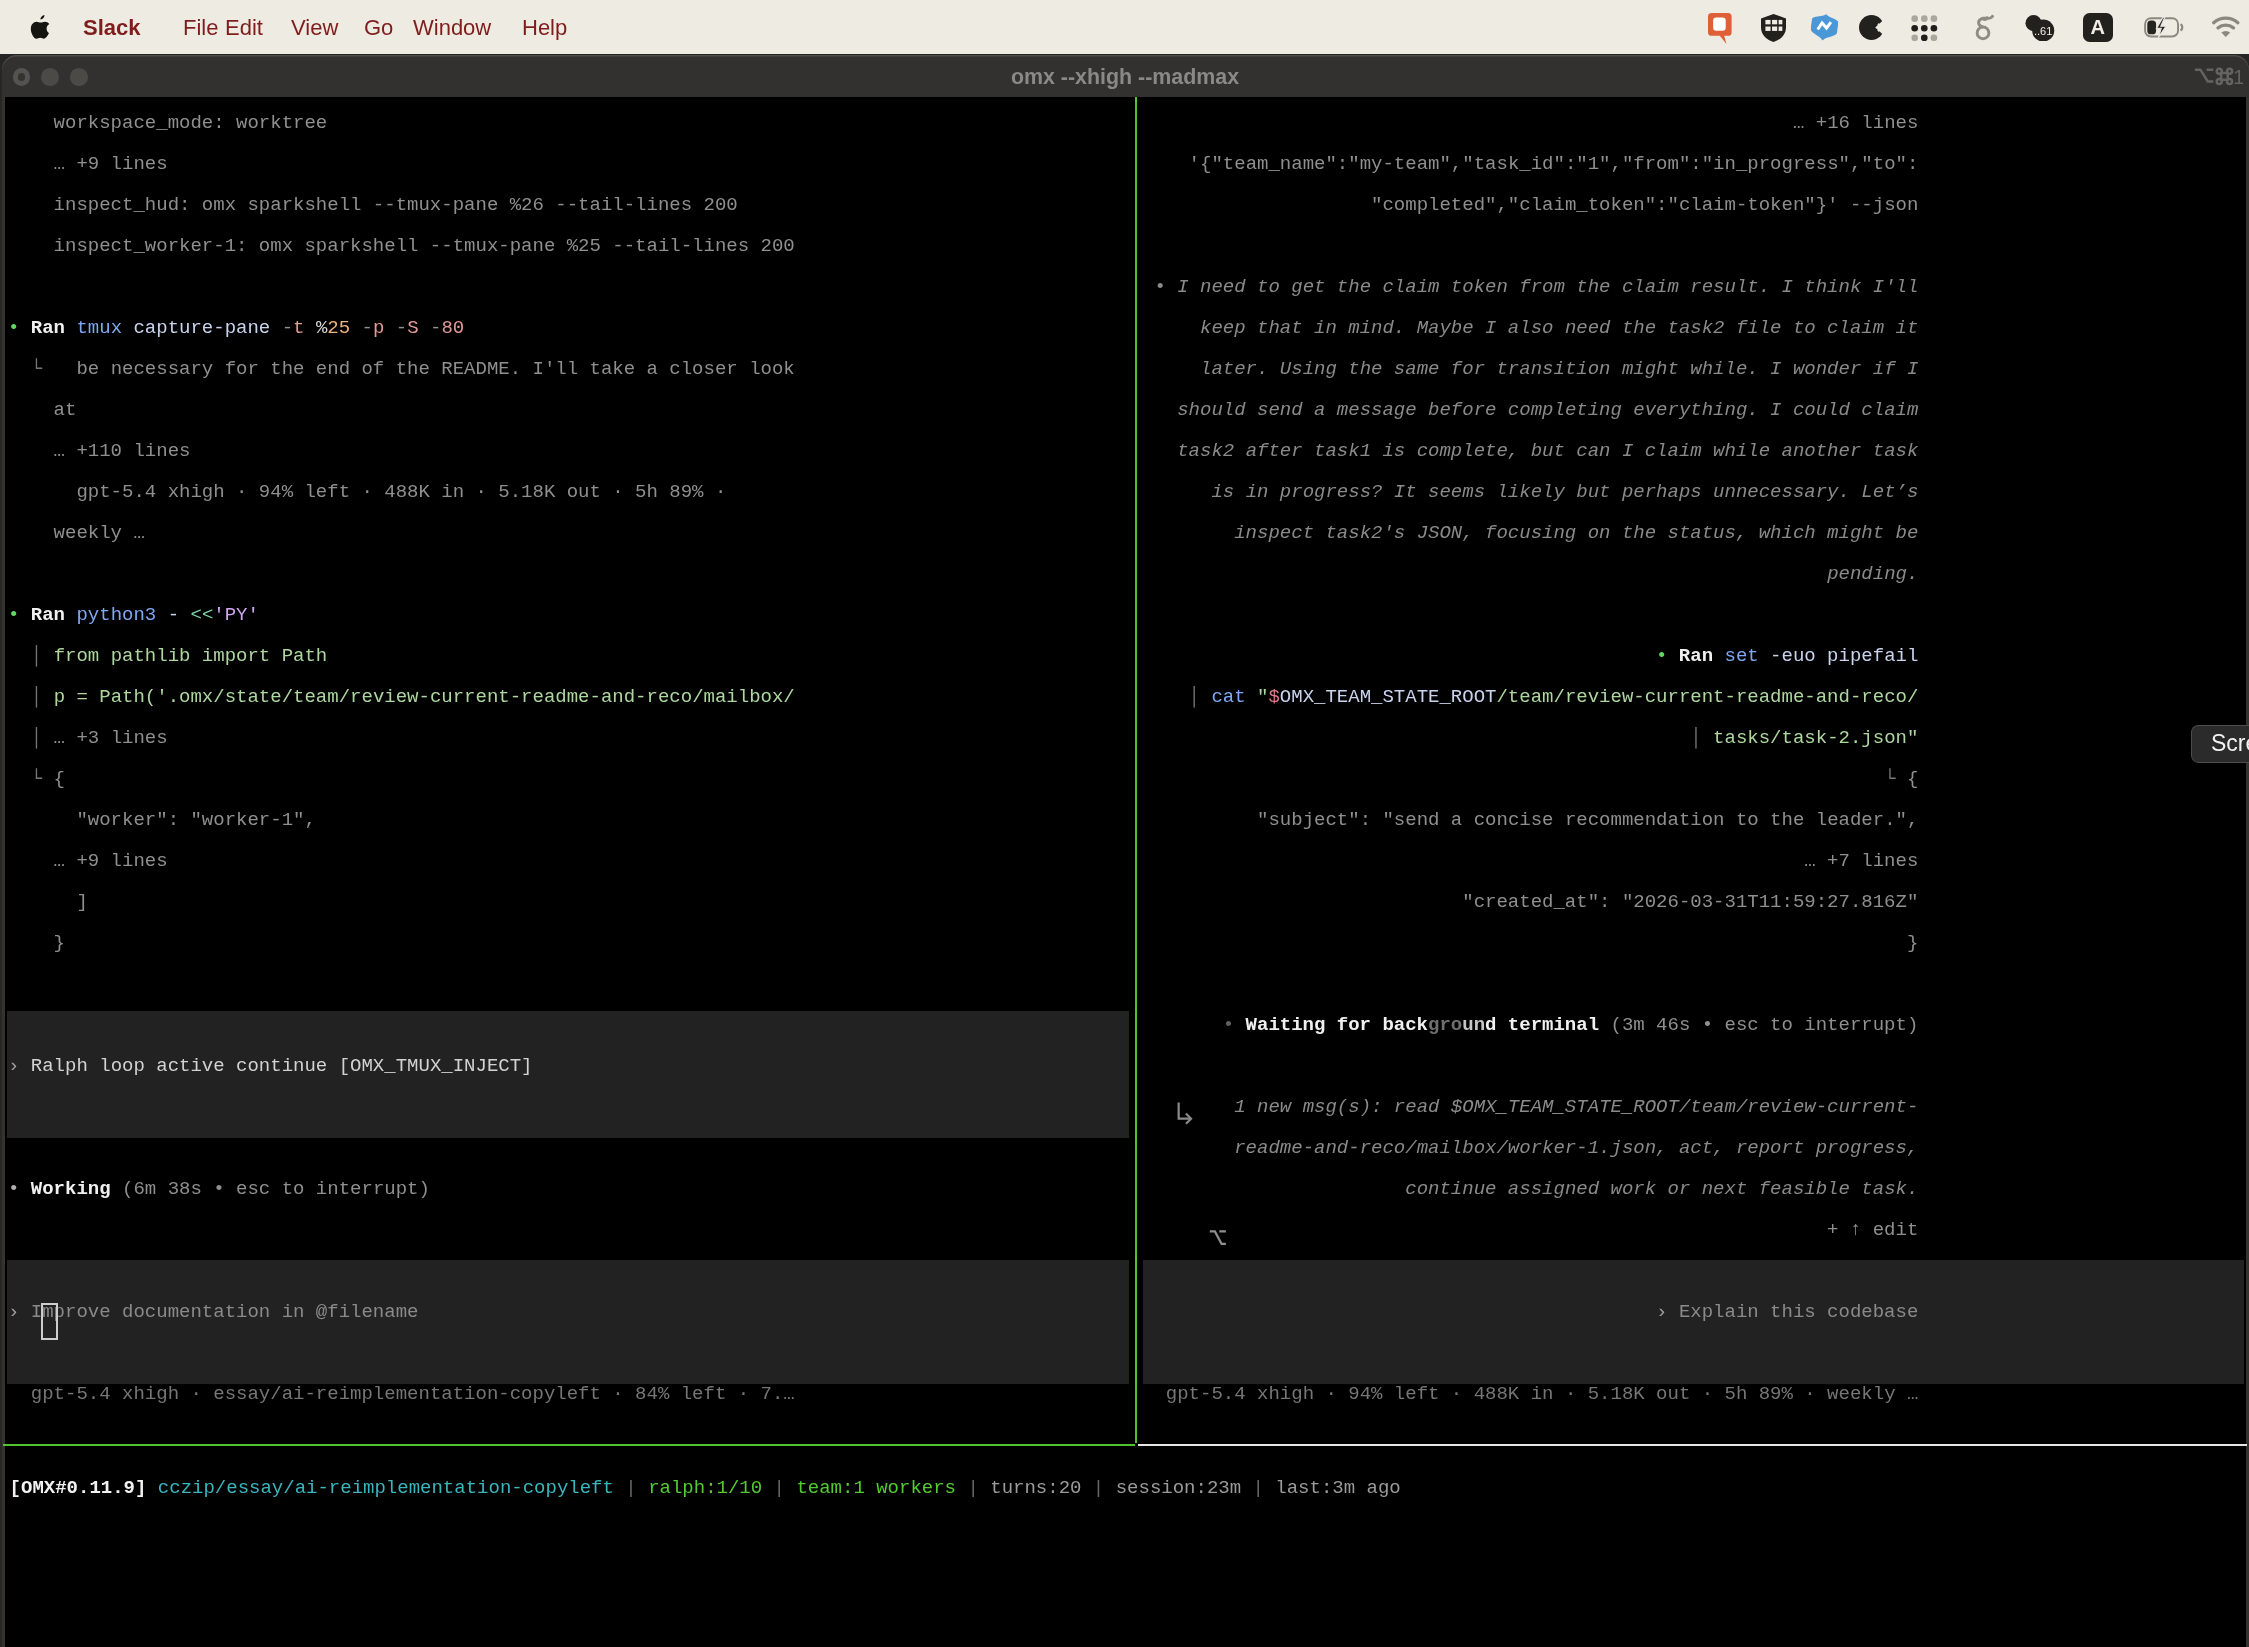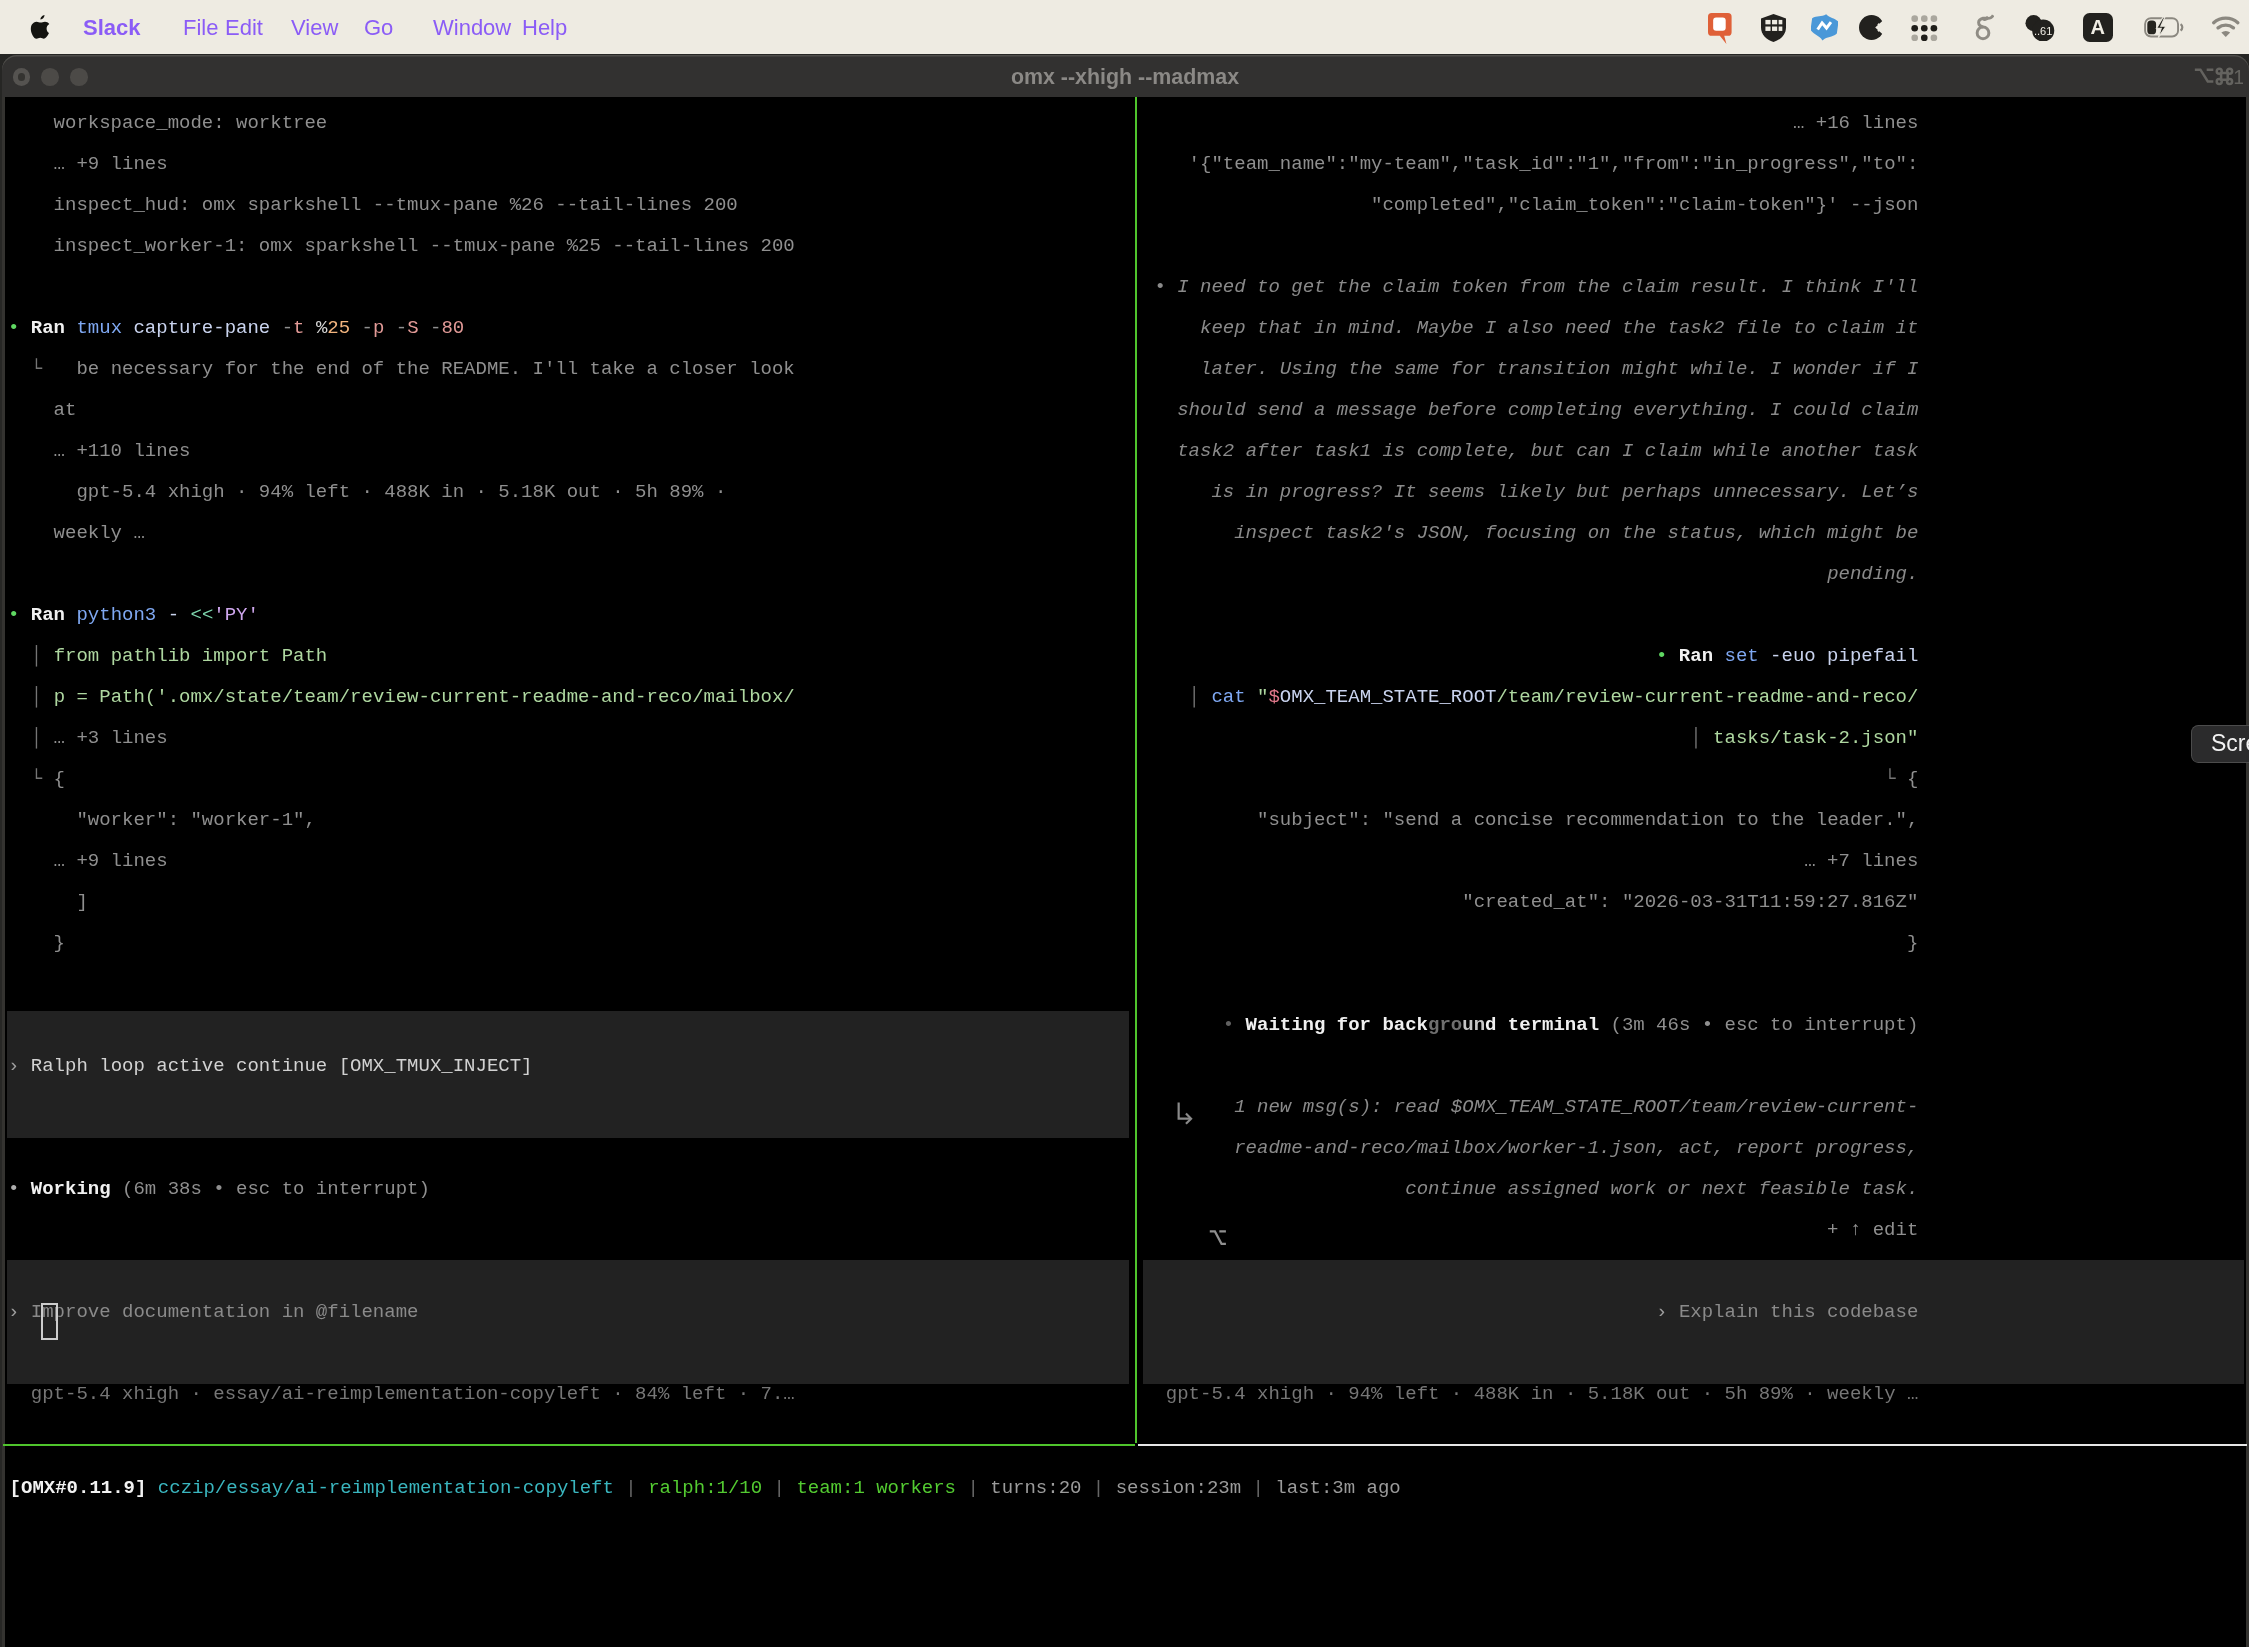--- a/index.html
+++ b/index.html
@@ -1,20 +1,20 @@
 <!DOCTYPE html>
 <html style="font-size:11.8px"><head><meta charset="utf-8">
 <style>
 * { margin:0; padding:0; box-sizing:border-box; }
 html,body { width:2250px; height:1648px; background:#272725; overflow:hidden; font-family:"Liberation Sans", sans-serif; }
 #stage { position:absolute; left:0; top:0; width:2250px; height:1648px; }
 .abs { position:absolute; }
 
 #menubar { position:absolute; left:0; top:0; width:2250px; height:54px; background:#eeebe2; }
-.mi { position:absolute; top:0; height:42px; line-height:55px; font-size:22px; color:#8b5cf6; }
+.mi { position:absolute; top:0; height:42px; line-height:55px; font-size:22px; color:#7f1d1d; }
 
 #wall { position:absolute; left:0; top:54px; width:2250px; height:46px; background:#262624; }
 
 #tbar { position:absolute; left:1.5px; top:55px; width:2247px; height:42px; background:#323130; border-radius:14.8px 14.8px 0 0; box-shadow: inset 0 1.5px 0 #4e4d4a; }
 #term { position:absolute; left:1.5px; top:97px; width:2247px; height:1550px; background:#000; border-left:3px solid #343330; border-right:3px solid #343330; }
 .tl { position:absolute; top:68px; width:17.7px; height:17.7px; border-radius:50%; background:#4c4a47; }
 #wtitle { position:absolute; left:0; top:55px; width:2250px; height:42px; text-align:center; line-height:44px; font-size:21.4px; font-weight:bold; color:#8b8986; }
 
 pre { font-family:"Liberation Mono", monospace; font-size:19px; line-height:41px; color:#8f8f8f; }
 #lpane { position:absolute; left:8px; top:103px; }
@@ -59,21 +59,21 @@
 <div id="stage">
   <div id="menubar">
     <svg class="abs" style="left:30px;top:14px" width="20.7" height="25" viewBox="0 0 23 29">
         <path fill="#141410" d="M16.4 1.3c0 1.2-.5 2.4-1.3 3.3-.9 1-2.3 1.8-3.5 1.7-.1-1.2.5-2.4 1.3-3.2.9-1 2.4-1.7 3.5-1.8zM21.5 22c-.6 1.3-.8 1.9-1.6 3-1 1.6-2.5 3.6-4.3 3.6-1.6 0-2-1-4.2-1s-2.7 1-4.3 1.1c-1.8 0-3.2-1.7-4.2-3.3C.1 20.9-.2 15.3 1.7 12.3c1.3-2.1 3.4-3.4 5.4-3.4 2 0 3.2 1.1 4.9 1.1 1.6 0 2.6-1.1 4.9-1.1 1.8 0 3.7 1 5 2.7-4.4 2.4-3.7 8.7-.4 10.4z"></path>
       </svg>
     <span class="mi" style="left:83px;font-weight:bold;">Slack</span>
     <span class="mi" style="left:164px;margin-left:19px;">File</span>
     <span class="mi" style="left:225px;">Edit</span>
     <span class="mi" style="left:291px;">View</span>
     <span class="mi" style="left:364px;">Go</span>
-    <span class="mi" style="left:433px;">Window</span>
+    <span class="mi" style="left:413px;">Window</span>
     <span class="mi" style="left:522px;">Help</span>
     
     <svg class="abs" style="left:1708px;top:13.3px" width="23.6" height="31" viewBox="0 0 32 42">
         <path fill="#df6038" d="M5 0h22a5 5 0 0 1 5 5v21a5 5 0 0 1-5 5h-5l3 11-9-11H5a5 5 0 0 1-5-5V5a5 5 0 0 1 5-5z"></path>
         <rect x="7" y="6" width="17" height="18" rx="4" fill="#fff"></rect>
       </svg>
     <svg class="abs" style="left:1761px;top:14px" width="25" height="28" viewBox="0 0 34 38">
         <path fill="#22211e" d="M17 0 34 6v12c0 10-7 17-17 20C7 35 0 28 0 18V6z"></path>
         <g fill="#eeebe2">
           <rect x="6" y="8" width="7" height="6"></rect>

